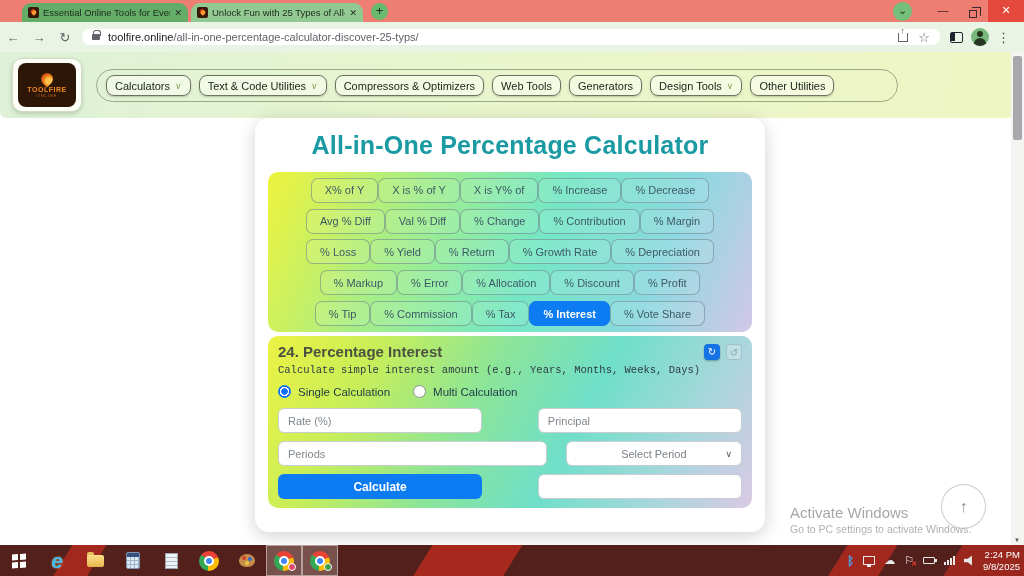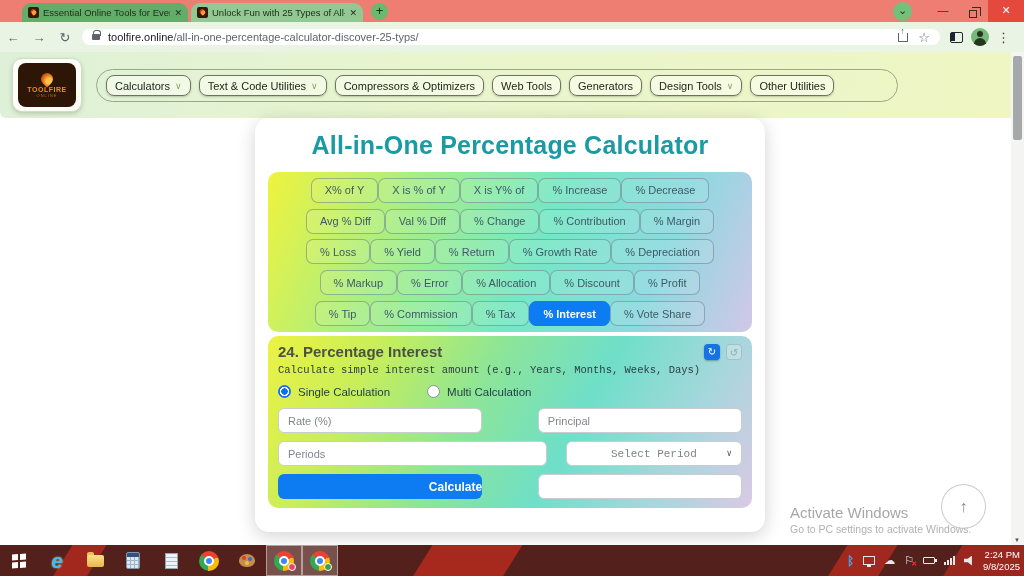--- a/index.html
+++ b/index.html
@@ -63,33 +63,33 @@
   .mode-btn.active { background:#0d7bf2; color:#fff; border-color:#0d7bf2; font-weight:bold; }
 
   .form-panel { position:absolute; left:13px; top:218px; width:484px; height:172px; border-radius:10px; background:linear-gradient(118deg,#ecf243 0%,#c8ee59 20%,#8ce598 42%,#6fdfc9 62%,#a6d7dc 82%,#dac9e5 100%); padding:7px 10px; }
   .form-head { display:flex; justify-content:space-between; align-items:center; }
   .form-heading { font-size:15px; font-weight:bold; color:#4b5340; }
   .form-icons { display:flex; gap:6px; }
   .icon-sq { width:16px; height:16px; border-radius:4px; font-size:10px; text-align:center; line-height:15px; }
   .icon-reset { background:#1673e6; color:#fff; box-shadow:0 1px 2px rgba(0,0,0,.3); }
   .icon-undo { background:rgba(255,255,255,.25); color:rgba(90,100,110,.45); border:1px solid rgba(120,130,140,.35); }
   .form-desc { margin-top:4px; font-size:10.5px; color:#2e3d45;font-family:Liberation Mono, monospace; }
-  .radio-row { margin-top:9px; display:flex; align-items:center; gap:37px; font-size:11.5px; color:#1f3a46; }
+  .radio-row { margin-top:9px; display:flex; align-items:center; gap:23px; font-size:11.5px; color:#1f3a46; }
   .radio-opt { display:flex; align-items:center; gap:7px; }
   .radio { width:13px; height:13px; border-radius:50%; }
   .radio.on { border:1px solid #0d6efd; background:radial-gradient(circle,#0d6efd 0 3px,#fff 3.5px 4.5px,#0d6efd 5px); }
   .radio.off { border:1px solid #8b9298; background:#fff; }
   .fields { margin-top:10px; display:flex; flex-direction:column; gap:8px; }
   .frow { display:flex; justify-content:space-between; }
   .tinput { height:25px; border:1px solid #c9cdd1; border-radius:6px; background:#fff; font-size:11px; color:#333; padding:0 9px; font-family:"Liberation Sans", sans-serif; }
   .tinput::placeholder { color:#80878d; }
   .w44 { width:44%; } .w58 { width:58%; } .w38 { width:38%; }
-  .selectbox { height:25px; border:1px solid #c9cdd1; border-radius:6px; background:#fff; display:flex; align-items:center; justify-content:center; position:relative; font-size:11px; color:#7c838a;font-family:Liberation Mono, monospace; }
+  .selectbox { height:25px; border:1px solid #c9cdd1; border-radius:6px; background:#fff; display:flex; align-items:center; justify-content:center; position:relative; font-size:11px; color:#7c838a; }
   .selectbox .chev { position:absolute; right:9px; color:#555; font-size:9px; }
-  .calc-btn { height:25px; border:none; border-radius:6px; background:#0d7bf2; color:#fff; font-size:12px; font-weight:bold; font-family:"Liberation Sans", sans-serif;text-align:right; }
+  .calc-btn { height:25px; border:none; border-radius:6px; background:#0d7bf2; color:#fff; font-size:12px; font-weight:bold; font-family:"Liberation Sans", sans-serif; }
 
   
   .watermark { position:absolute; left:790px; top:504px; color:rgba(150,150,150,.85); }
   .wm1 { font-size:15px; }
   .wm2 { font-size:10.5px; margin-top:2px; color:rgba(150,150,150,.75); }
   .scrolltop { position:absolute; left:941px; top:484px; width:45px; height:45px; border-radius:50%; border:1px solid rgba(140,140,140,.45); background:rgba(255,255,255,.55); color:#8a8a8a; font-size:16px; text-align:center; line-height:43px; }
   .scrollbar { position:absolute; right:0; top:52px; width:13px; height:493px; background:#f4f4f2; }
   .scroll-thumb { position:absolute; left:2px; top:4px; width:9px; height:84px; background:#a6a8ab; border-radius:2px; }
   .scroll-down { position:absolute; left:3px; bottom:2px; font-size:6px; color:#555; }
 

